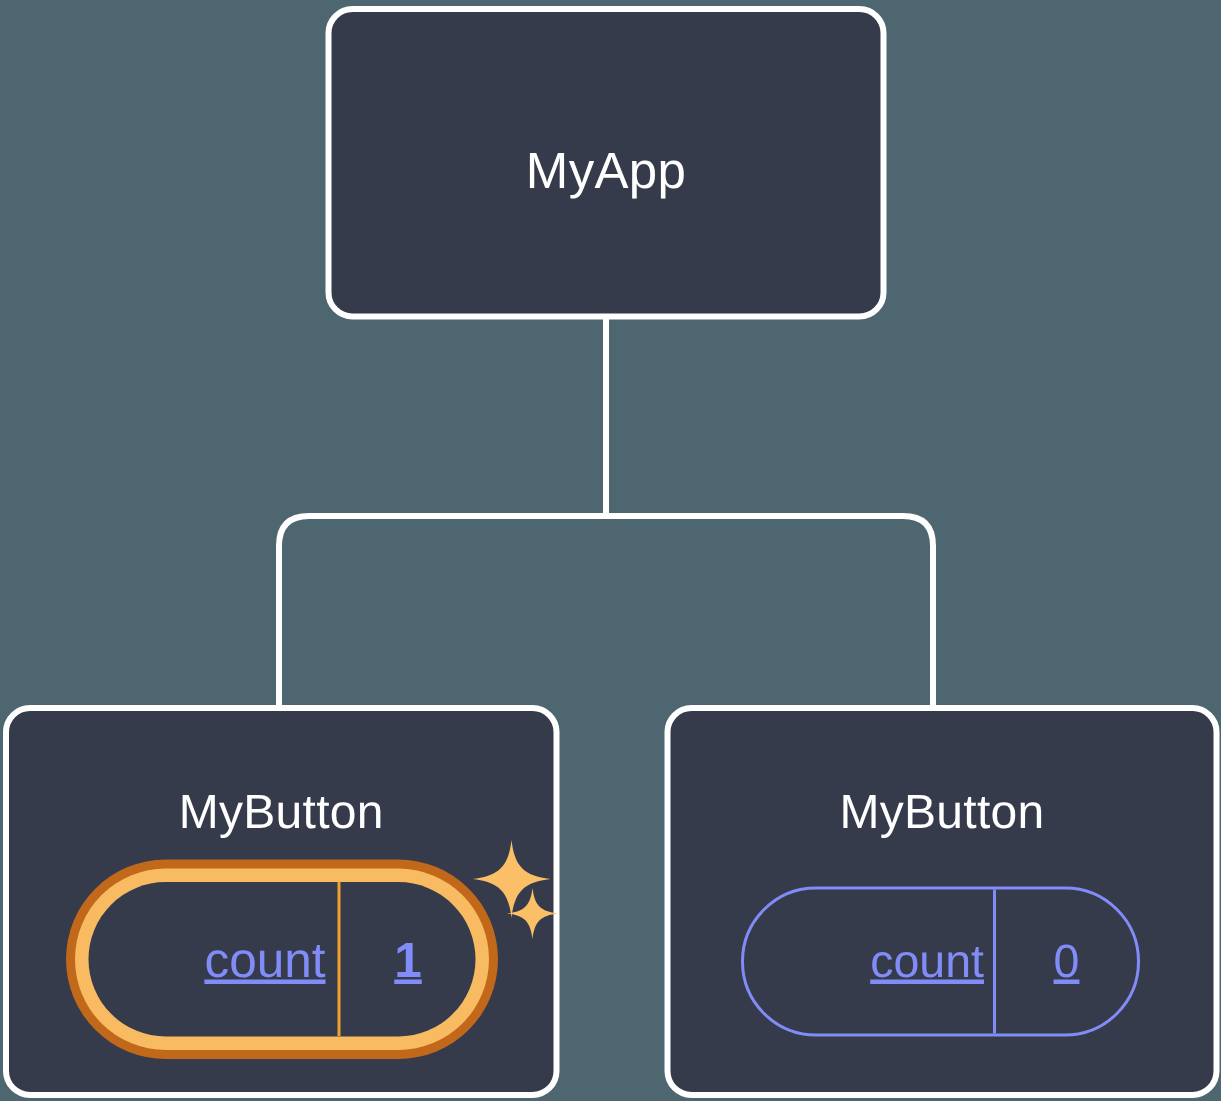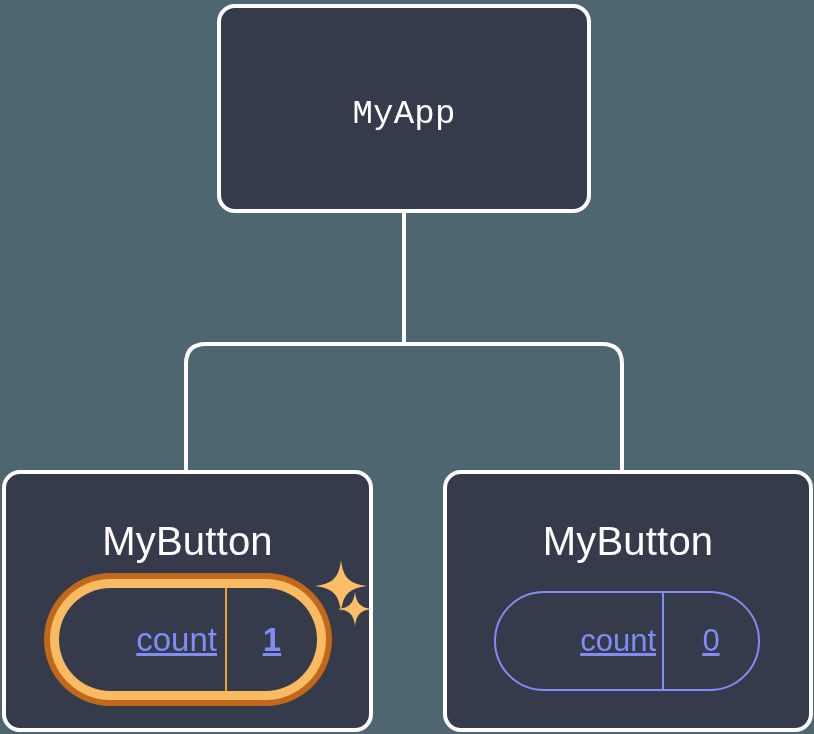--- a/index.html
+++ b/index.html
@@ -56,38 +56,37 @@
   #node-root {
     left: 217px;
     top: 4px;
     width: 374px;
     height: 209px;
   }
   #node-root .node-title {
     top: 86px;
     font-size: 34px;
     line-height: 40px;
-    font-family: Liberation Mono, monospace;
   }
 
   #node-child-0 {
     left: 2px;
     top: 470px;
     width: 371px;
     height: 262px;
   }
   #node-child-1 {
     left: 443px;
     top: 470px;
     width: 370px;
     height: 262px;
   }
   .node-child .node-title {
     top: 48px;
-    font-size: 40px;
+    font-size: 32px;
     line-height: 38px;
   }
 
   
   .pill-wrap {
     position: absolute;
     display: flex;
     align-items: stretch;
   }
 

